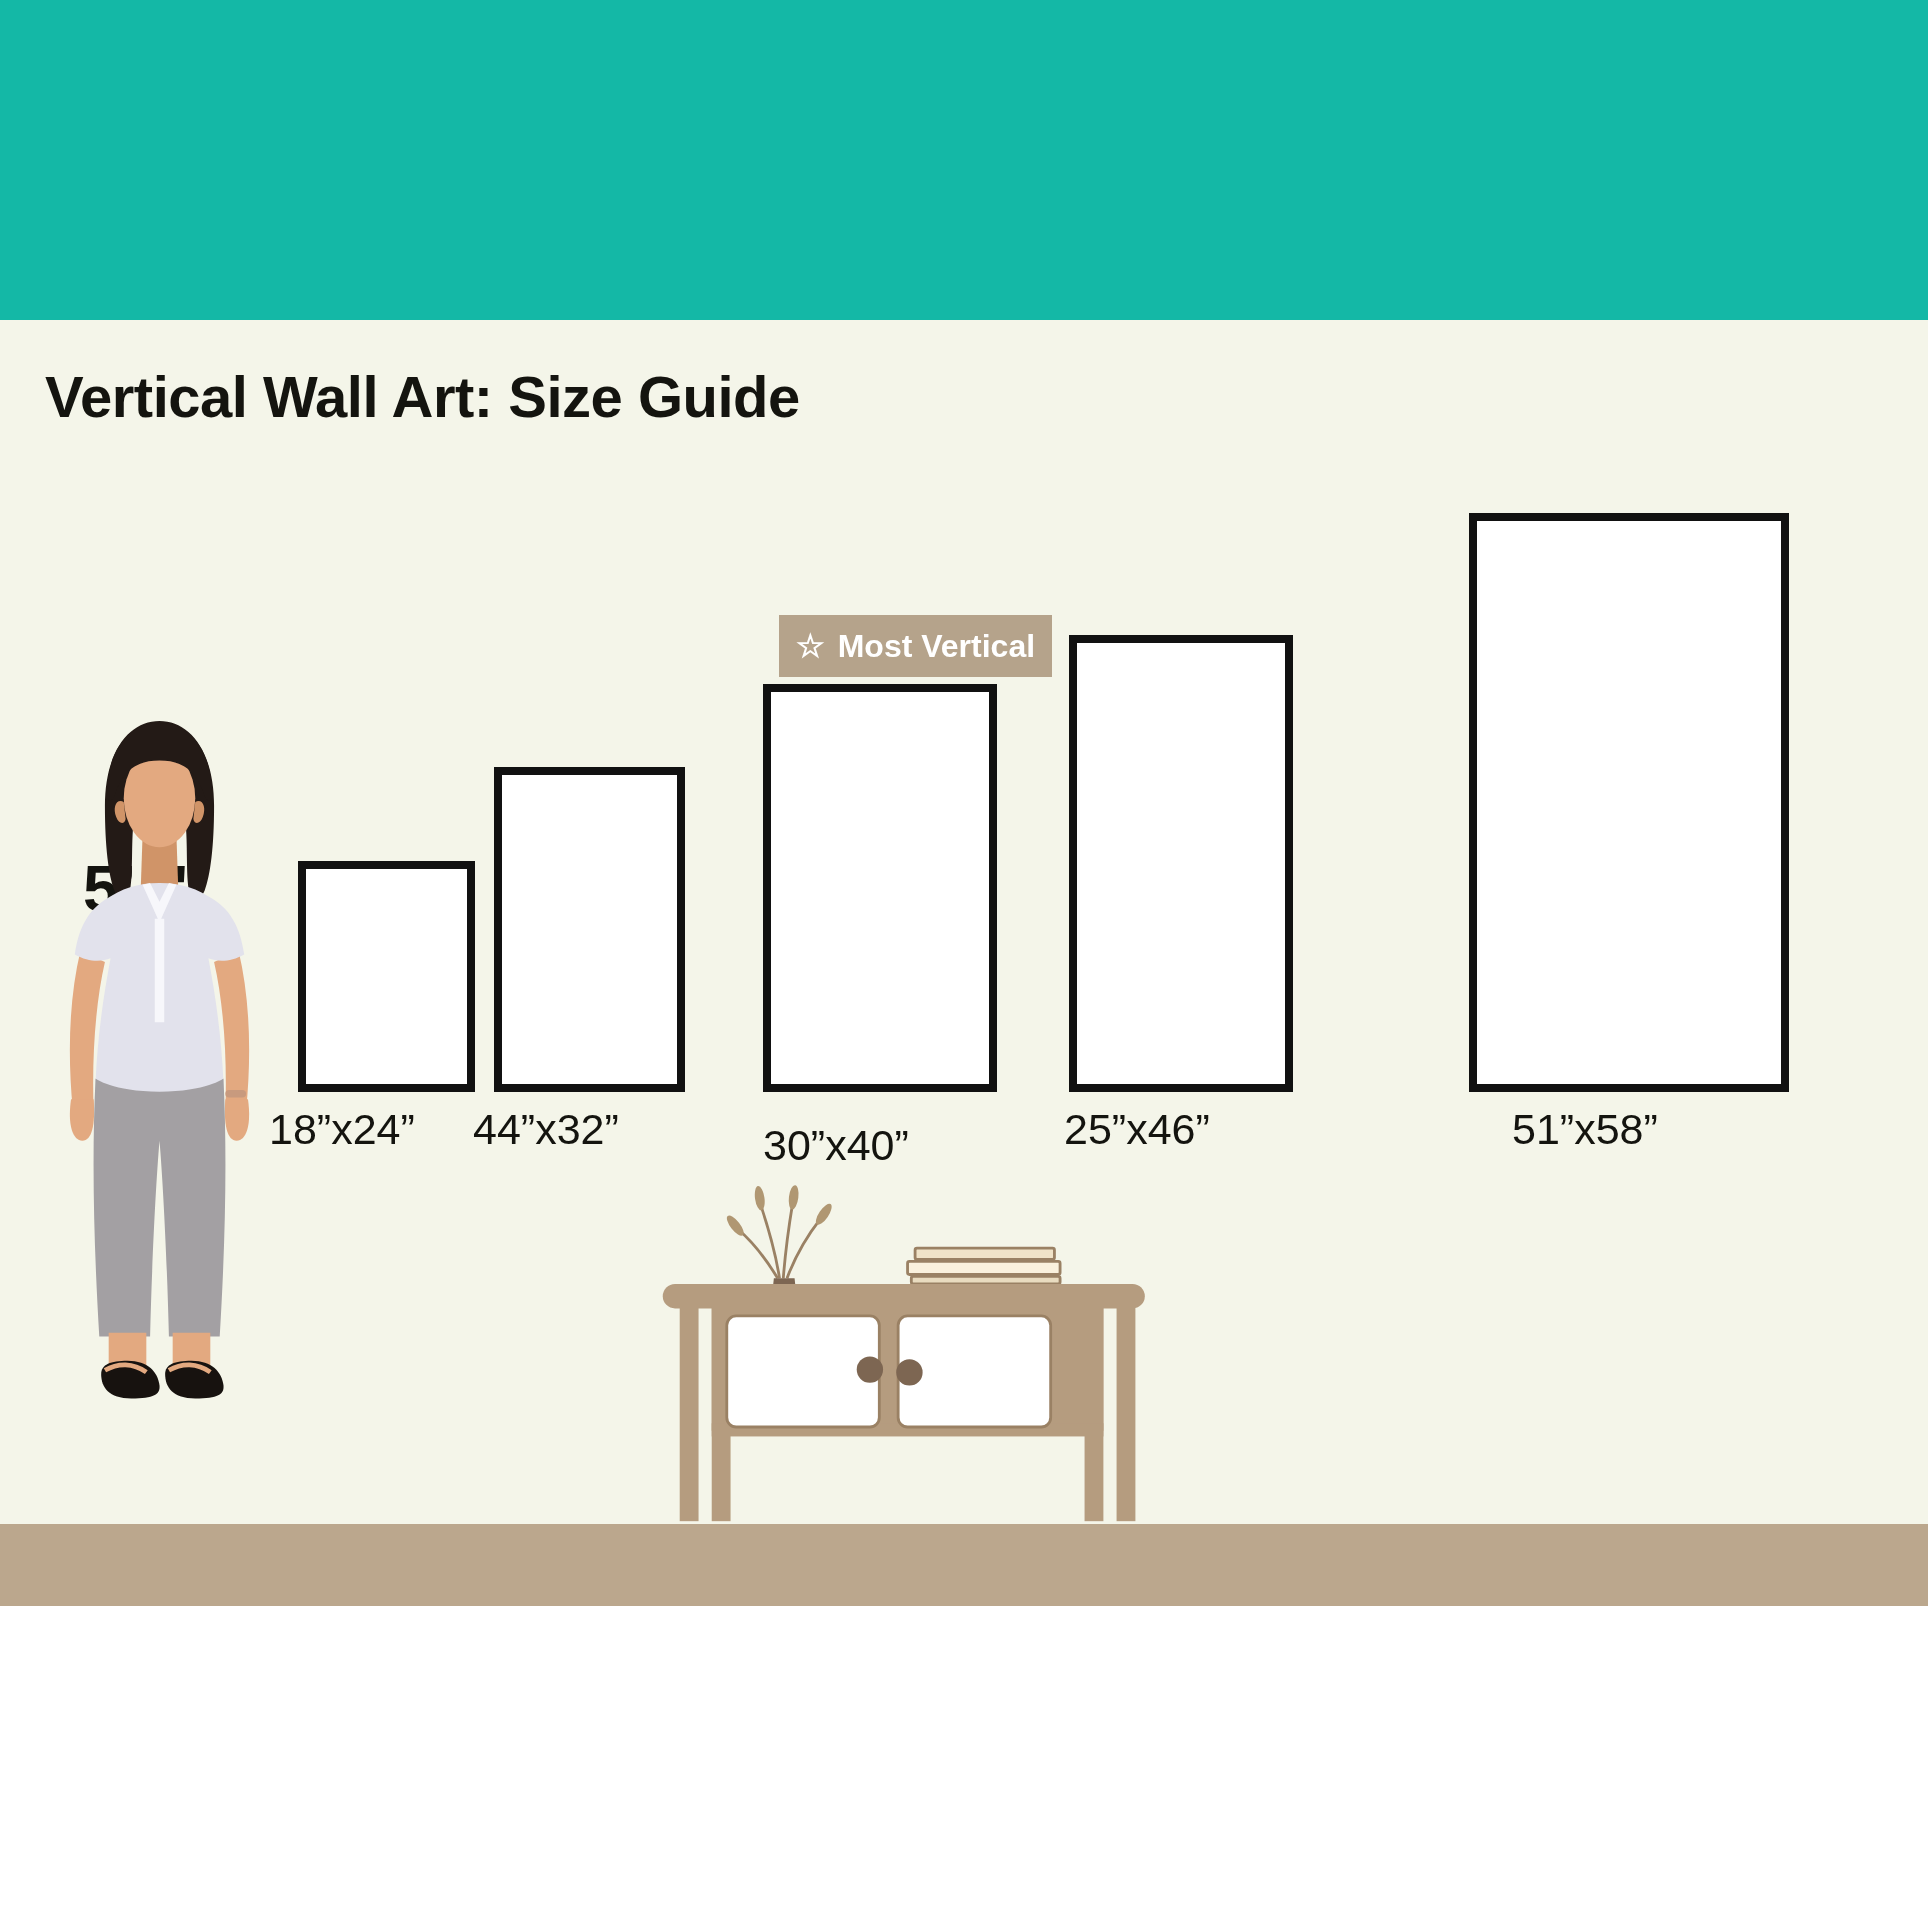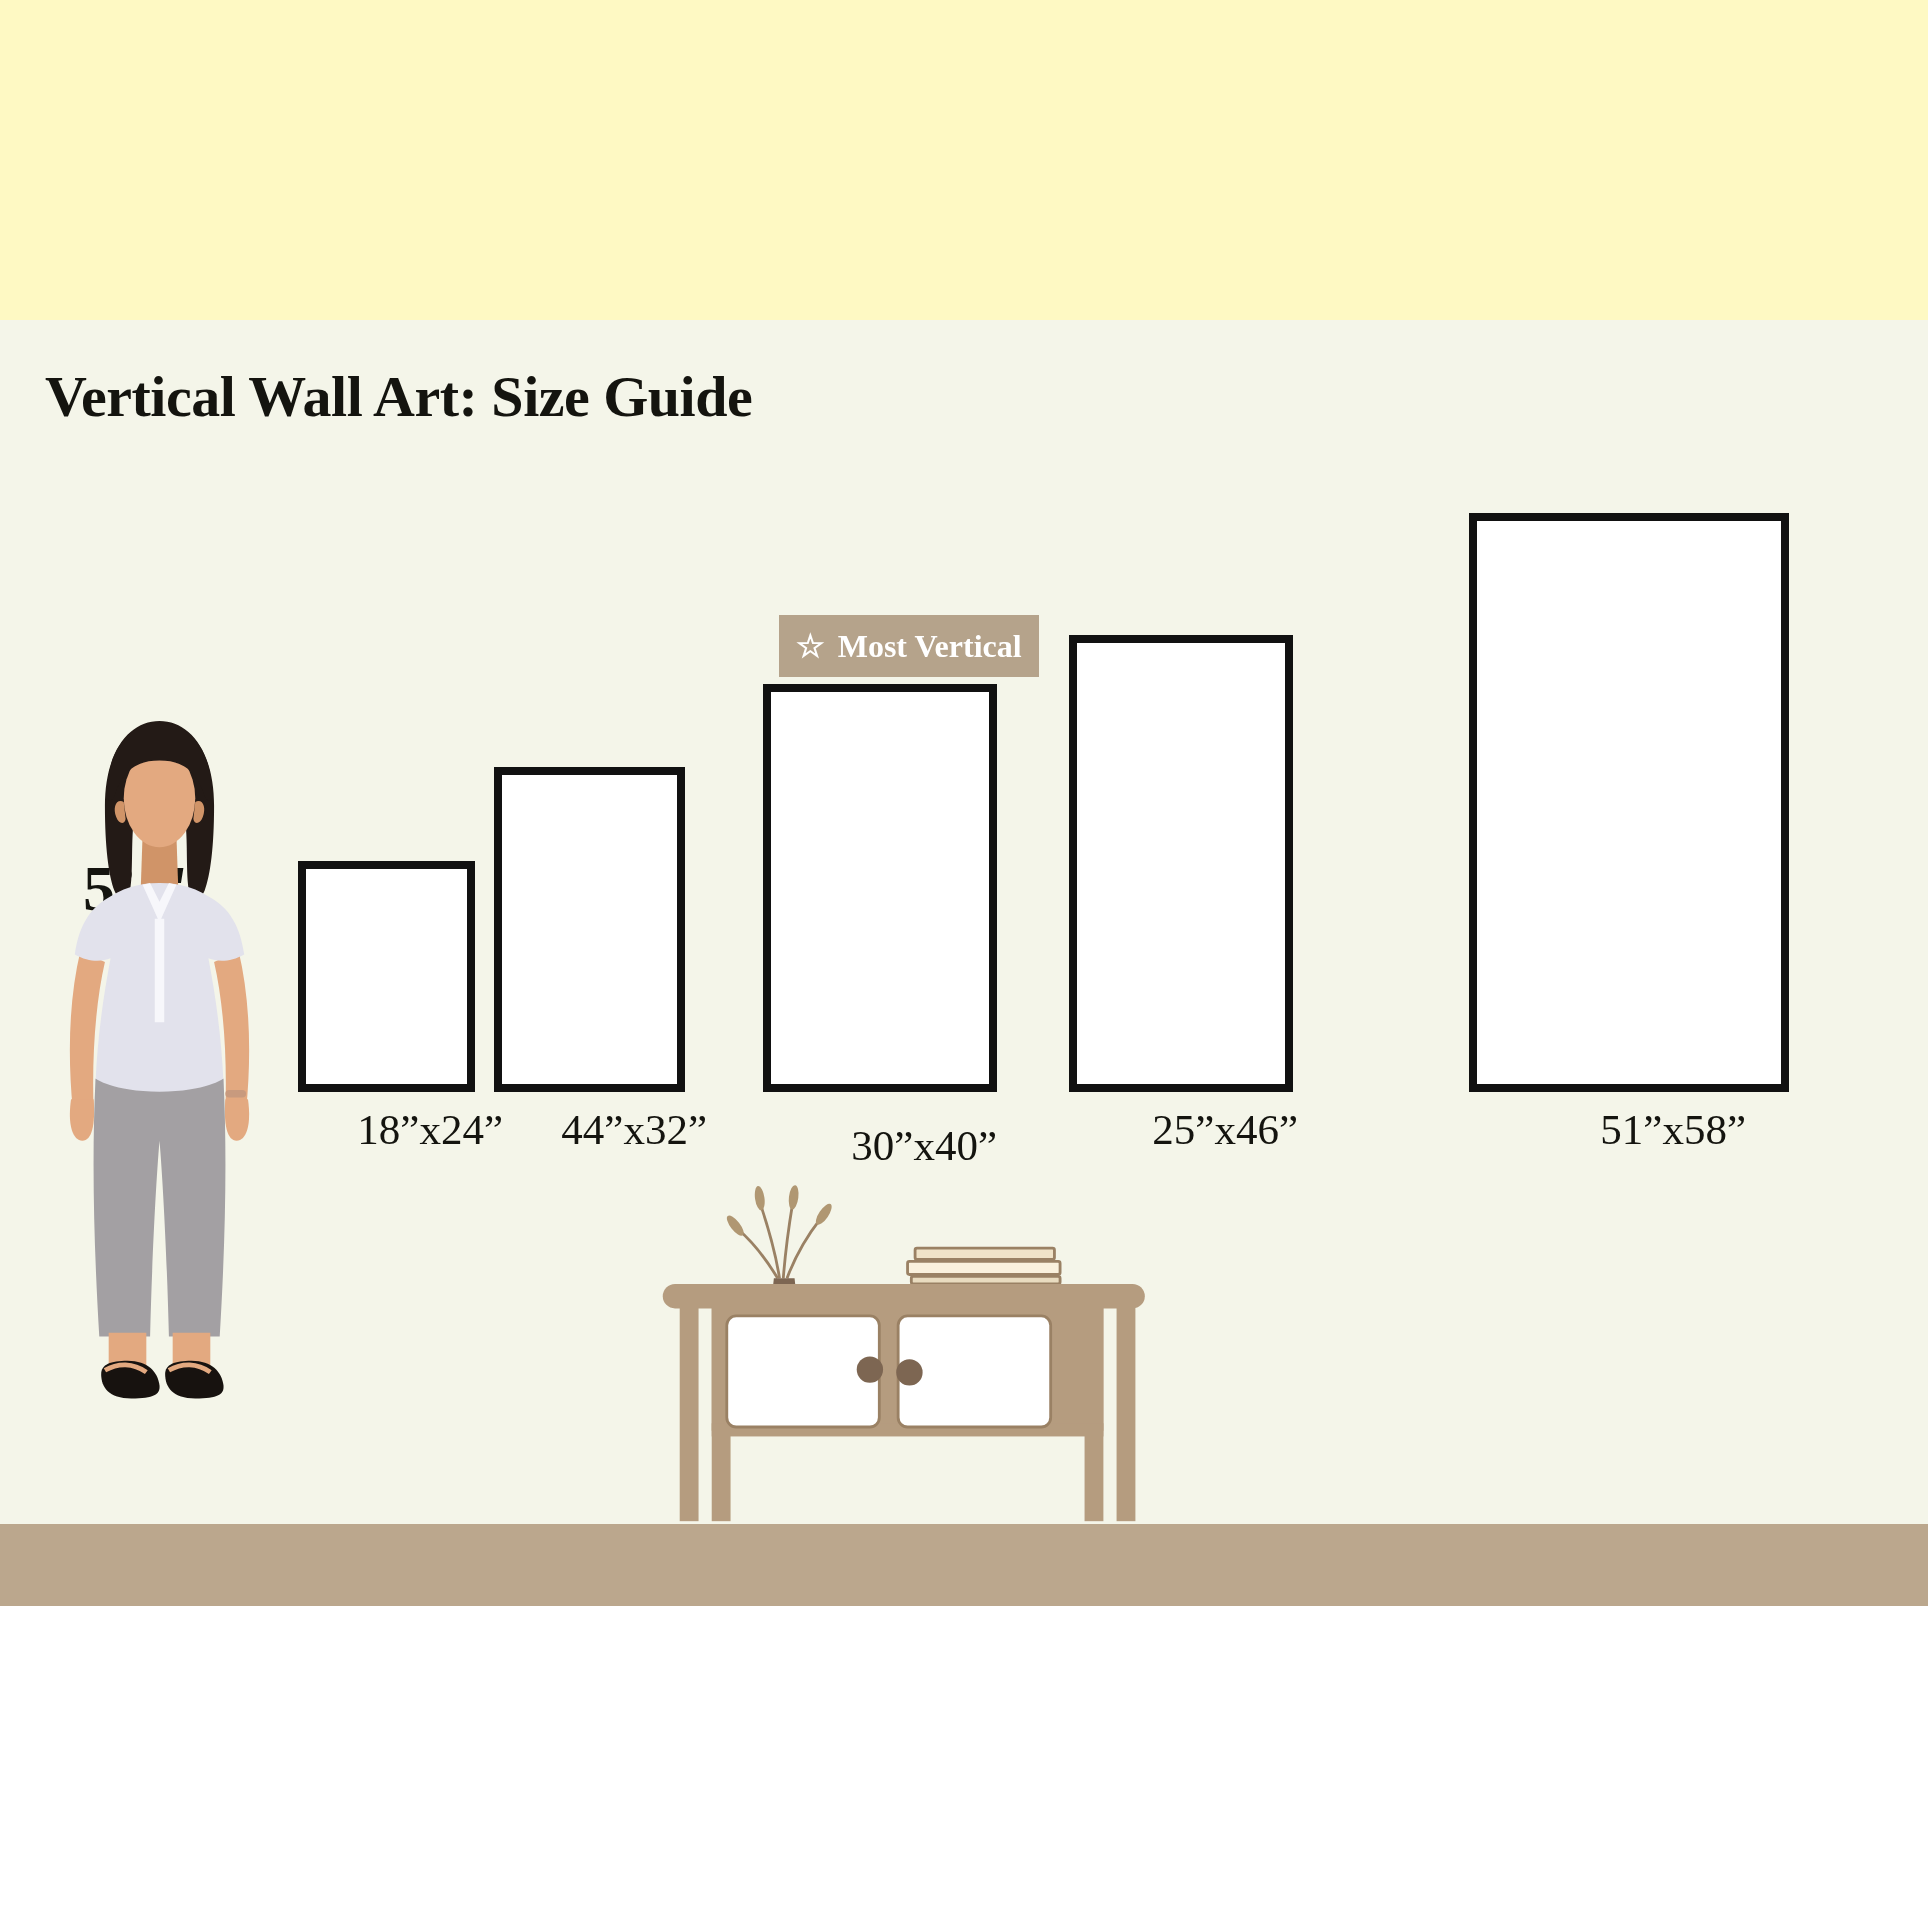--- a/index.html
+++ b/index.html
@@ -1,18 +1,18 @@
 <!DOCTYPE html>
 <html style="font-size:15px"><head>
 <meta charset="utf-8">
 <title>Vertical Wall Art: Size Guide</title>
 <style>
   html,body{margin:0;padding:0;background:#ffffff;}
   body{width:1928px;height:1928px;font-family:"Liberation Sans",sans-serif;overflow:hidden;}
-  #canvas{position:relative;width:1928px;height:1591px;background:#fef9c3;font-family:Liberation Serif, serif;}
+  #canvas{position:relative;width:1928px;height:1591px;background:#14b8a6;}
 
   
   #scene{
     position:absolute;left:0;top:320px;width:1928px;height:1286px;
     background:#f4f5e9;overflow:hidden;
   }
   #floor{
     position:absolute;left:0;top:1204px;width:1928px;height:82px;
     background:#bba78d;
   }
@@ -30,21 +30,21 @@
     font-size:64px;font-weight:700;color:#14140f;white-space:nowrap;
   }
 
   
   .frame{
     position:absolute;background:#ffffff;border:8.5px solid #111111;
     box-sizing:border-box;
   }
   .size-label{
     position:absolute;font-size:43px;color:#14140f;
-    white-space:nowrap;text-align:right;
+    white-space:nowrap;text-align:left;
   }
   .badge-box{
     position:absolute;display:flex;align-items:center;gap:13px;
     background:#b5a38b;color:#ffffff;
     padding:0 17px;height:62px;box-sizing:border-box;
     font-size:32px;font-weight:700;
   }
   .badge-star{font-size:32px;line-height:1;}
 
   

